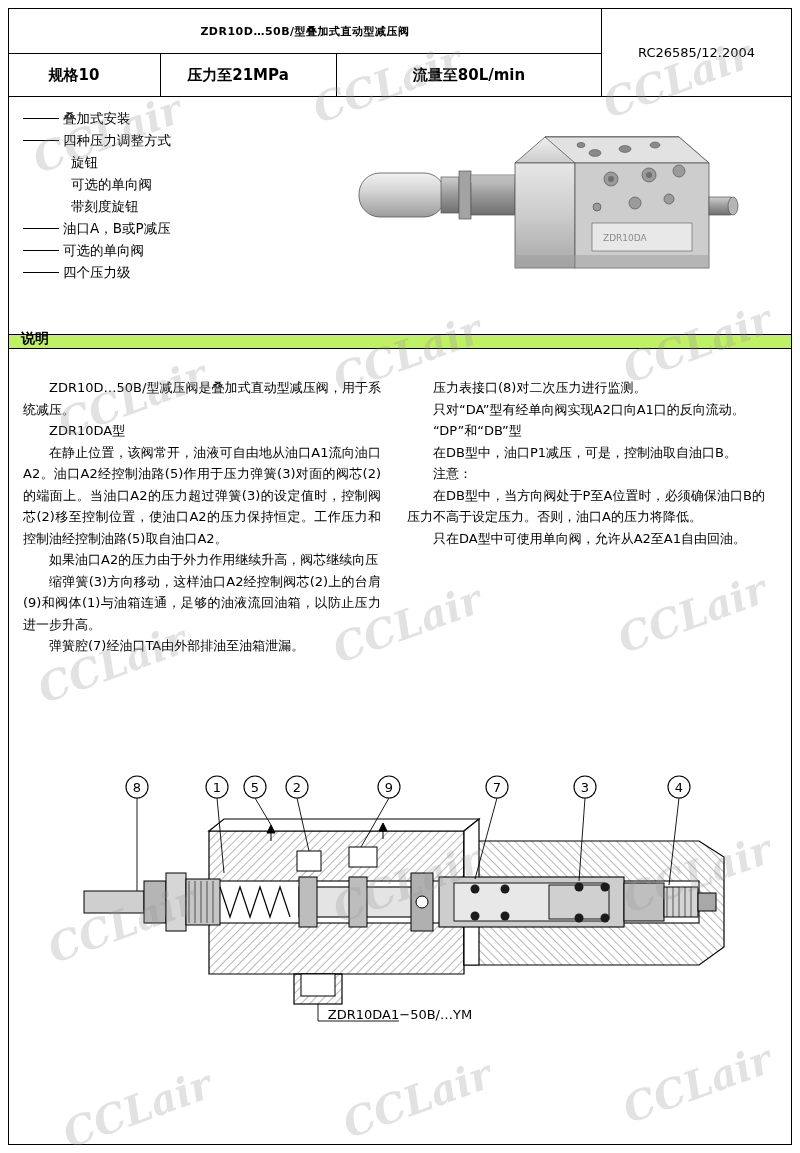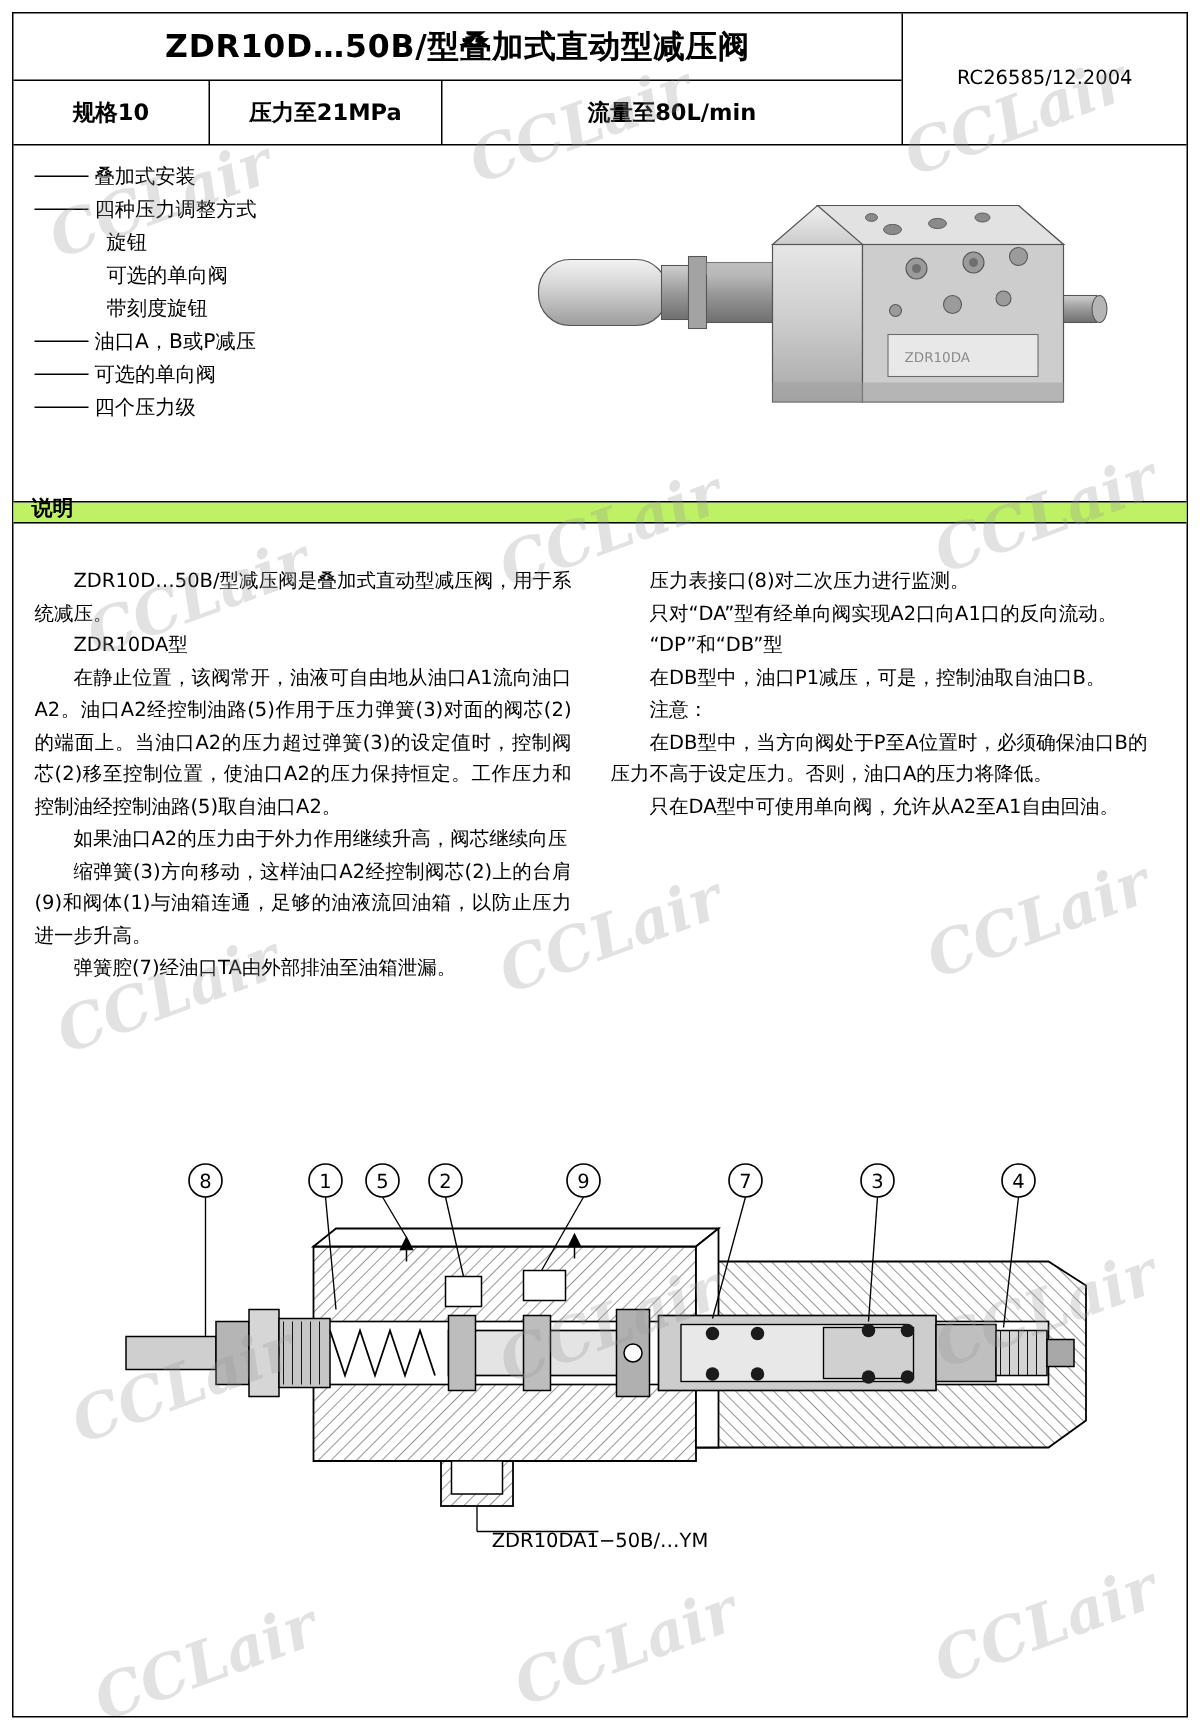--- a/index.html
+++ b/index.html
@@ -42,30 +42,31 @@
     align-items: center;
     justify-content: center;
     font-size: 13px;
     box-sizing: border-box;
   }
   .hdr-title {
     height: 45px;
     display: flex;
     align-items: center;
     justify-content: center;
-    font-size: 21px;
+    font-size: 11px;
     font-weight: bold;
     border-bottom: 1.5px solid #000;
     box-sizing: border-box;
     letter-spacing: 0.5px;
   }
   .hdr-specs {
     height: 42px;
     display: flex;
     box-sizing: border-box;
+    gap: 21px;
   }
   .hdr-specs > div {
     display: flex;
     align-items: center;
     justify-content: center;
     font-size: 15px;
     font-weight: bold;
     box-sizing: border-box;
   }
   .spec-1 { width: 130px; }
@@ -153,21 +154,21 @@
     height: 300px;
   }
   .drawing svg {
     position: absolute;
     left: 0;
     top: 0;
   }
   .drw-caption {
     position: absolute;
     width: 100%;
-    top: 251px;
+    top: 238px;
     text-align: center;
     font-size: 13px;
   }
 
   
   .wm {
     position: absolute;
     font-family: "DejaVu Serif", "Liberation Serif", serif;
     font-size: 40px;
     font-weight: bold;

